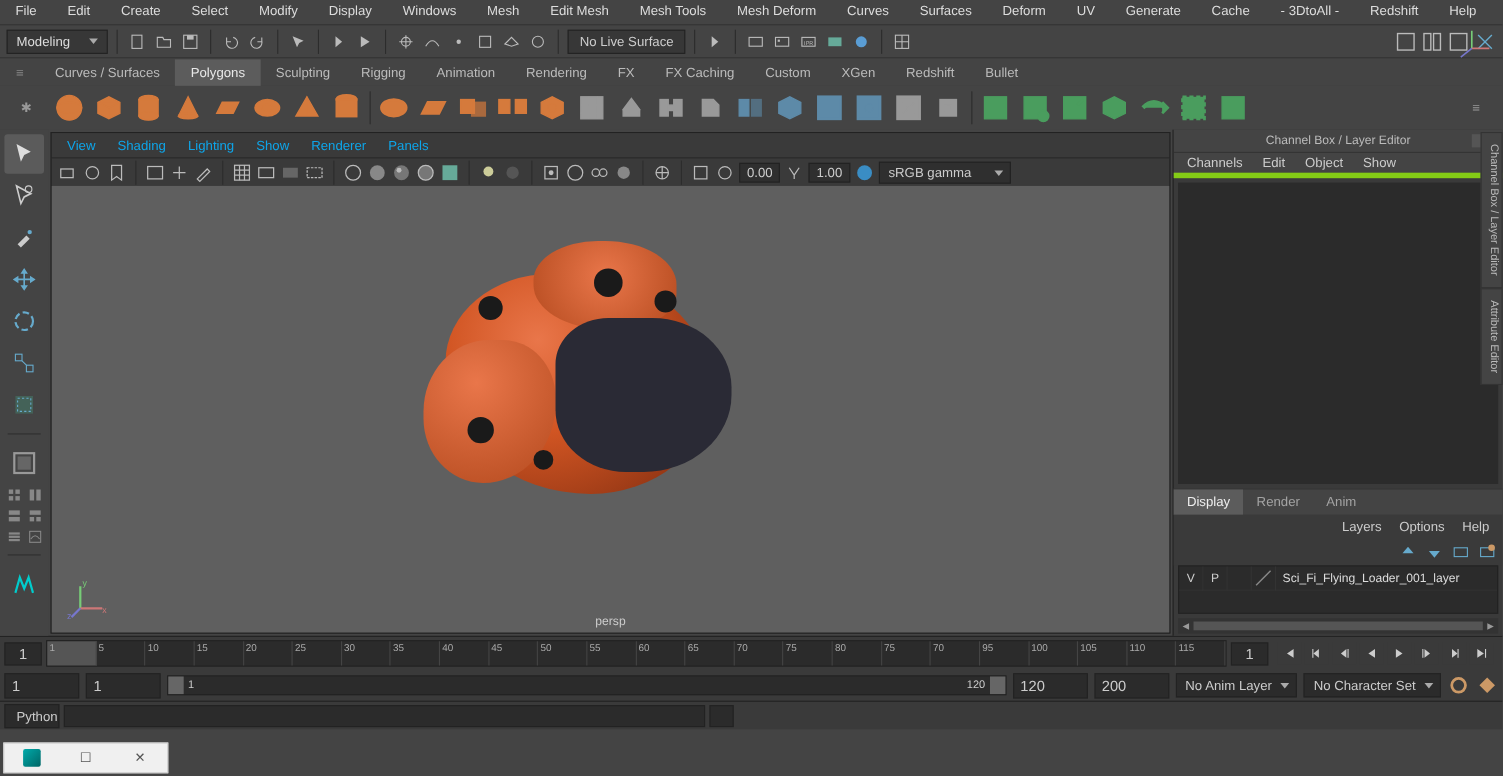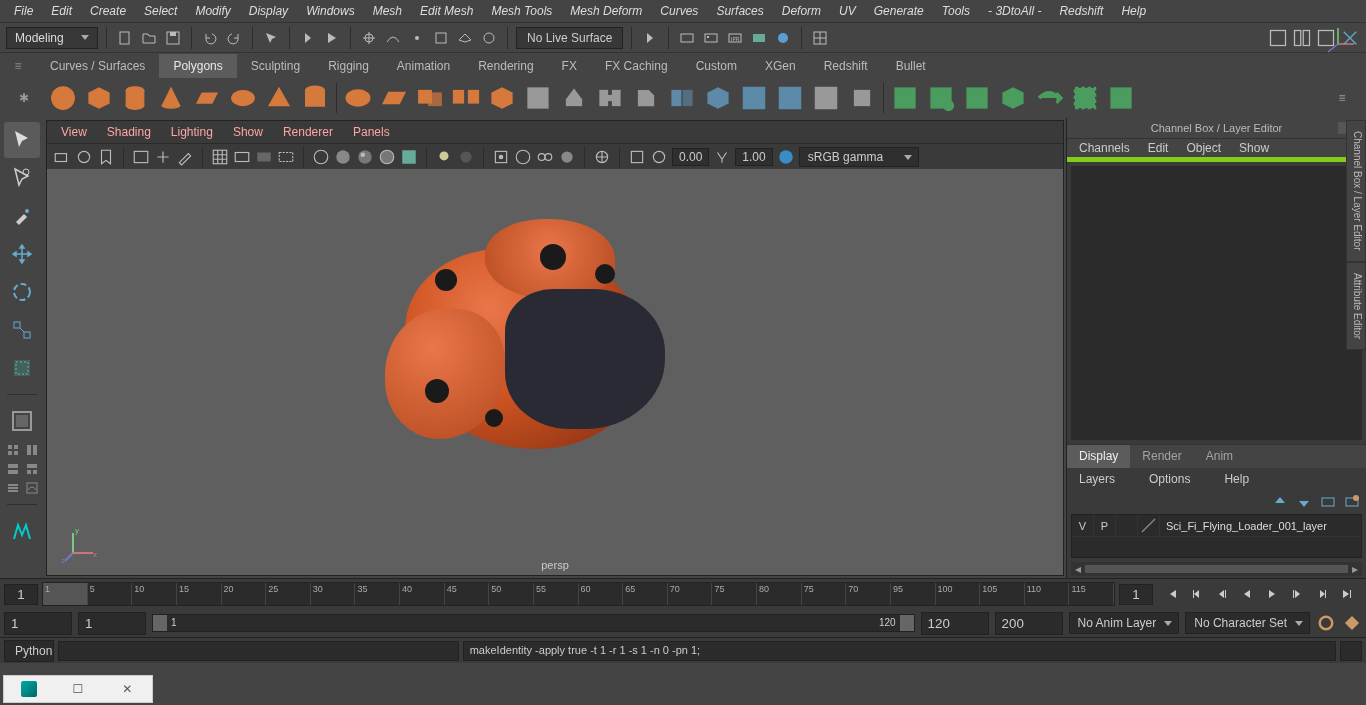--- a/index.html
+++ b/index.html
@@ -1,19 +1,19 @@
 <!DOCTYPE html>
 <html><head>
 <meta charset="utf-8">
 <style>
 * { margin: 0; padding: 0; box-sizing: border-box; font-family: Arial, sans-serif; }
 body { background: #444444; color: #ccc; font-size: 12px; overflow: hidden; width: 1366px; height: 705px; }
 
 
-.menubar { display: flex; align-items: center; height: 22px; background: #444444; padding: 0 6px; gap: 2px; font-style: italic; }
+.menubar { display: flex; height: 22px; background: #444444; padding: 0 6px; gap: 12px; }
 .menubar .menu-item { padding: 3px 8px; color: #ddd; cursor: pointer; }
 
 
 .toolbar-row { display: flex; align-items: center; height: 30px; background: #444444; padding: 0 6px; gap: 4px; border-top: 1px solid #333; }
 .workspace-dd { display: flex; align-items: center; background: #373737; border: 1px solid #222; height: 22px; padding: 0 26px 0 8px; color: #ddd; position: relative; min-width: 92px; }
 .workspace-dd::after { content: ""; position: absolute; right: 8px; border-left: 4px solid transparent; border-right: 4px solid transparent; border-top: 5px solid #aaa; }
 .tb-sep { width: 1px; height: 22px; background: #2c2c2c; margin: 0 4px; }
 .tb-icon { width: 20px; height: 20px; display: flex; align-items: center; justify-content: center; color: #bbb; cursor: pointer; }
 .tb-icon svg { width: 16px; height: 16px; }
 .nolive { background: #373737; border: 1px solid #222; padding: 2px 10px; color: #ccc; height: 22px; display: flex; align-items: center; }
@@ -44,21 +44,21 @@
 .left-tool.active { background: #5b5b5b; }
 .left-tool svg { width: 24px; height: 24px; }
 .left-divider { width: 30px; height: 1px; background: #2e2e2e; margin: 6px 0; }
 .left-pair { display: flex; gap: 2px; }
 .left-pair .left-tool { width: 17px; height: 17px; }
 .left-pair .left-tool svg { width: 12px; height: 12px; }
 
 
 .viewport-wrap { flex: 1; display: flex; flex-direction: column; background: #2b2b2b; margin: 2px; border: 1px solid #222; }
 .vp-menubar { display: flex; height: 22px; background: #3a3a3a; align-items: center; padding: 0 6px; gap: 4px; }
-.vp-menubar .menu-item { padding: 3px 8px; color: #fca5a5; cursor: pointer; }
+.vp-menubar .menu-item { padding: 3px 8px; color: #0ea5e9; cursor: pointer; }
 .vp-toolbar { display: flex; height: 26px; background: #3a3a3a; align-items: center; padding: 0 6px; gap: 4px; border-top: 1px solid #2a2a2a; }
 .vp-toolbar .ico { width: 18px; height: 18px; display: flex; align-items: center; justify-content: center; cursor: pointer; }
 .vp-toolbar .num { background: #2f2f2f; border: 1px solid #222; padding: 1px 6px; color: #ccc; min-width: 36px; text-align: center; }
 .vp-toolbar .dd { background: #2f2f2f; border: 1px solid #222; padding: 2px 20px 2px 8px; color: #ccc; min-width: 120px; position: relative; }
 .vp-toolbar .dd::after { content: ""; position: absolute; right: 6px; top: 50%; margin-top: -2px; border-left: 4px solid transparent; border-right: 4px solid transparent; border-top: 5px solid #aaa; }
 .vp-canvas { flex: 1; background: #5f5f5f; position: relative; overflow: hidden; display: flex; align-items: center; justify-content: center; }
 .vp-camlabel { position: absolute; bottom: 4px; left: 50%; transform: translateX(-50%); color: #ccc; font-size: 11px; }
 .vp-axis { position: absolute; left: 14px; bottom: 10px; width: 40px; height: 40px; }
 
 
@@ -75,21 +75,21 @@
 .rp-title { height: 20px; background: #444; display: flex; align-items: center; justify-content: center; color: #bbb; font-size: 11px; position: relative; }
 .rp-title .winbtns { position: absolute; right: 2px; display: flex; gap: 2px; }
 .rp-title .winbtns span { width: 12px; height: 12px; background: #555; display: inline-block; cursor:pointer; }
 .rp-submenu { display: flex; height: 24px; background: #444; border-top: 1px solid #333; border-bottom: 5px solid #84cc16; align-items: center; gap: 2px; padding: 0 4px; }
 .rp-submenu .item { padding: 3px 8px; color: #ccc; cursor: pointer; }
 .rp-axis-ind { position: absolute; right: 8px; top: 24px; width: 40px; height: 30px; }
 .rp-body { flex: 1; background: #2b2b2b; margin: 4px; }
 .rp-tabs { display: flex; height: 24px; background: #444; border-top: 1px solid #333; }
 .rp-tab { padding: 4px 12px; color: #a3a3a3; cursor: pointer; }
 .rp-tab.active { background: #5c5c5c; color: #eee; }
-.rp-layermenu { display: flex; height: 22px; background: #3a3a3a; align-items: center; gap: 18px; padding: 0 4px; }
+.rp-layermenu { display: flex; height: 22px; background: #3a3a3a; align-items: center; gap: 0; padding: 0 4px; justify-content: flex-end; }
 .rp-layermenu .item { padding: 3px 8px; color: #ccc; cursor: pointer; }
 .rp-layericons { display: flex; justify-content: flex-end; padding: 4px 6px; gap: 8px; background:#3a3a3a; }
 .rp-layericons .ic { width: 16px; height: 16px; cursor: pointer; }
 .rp-layerlist { background: #2b2b2b; border: 1px solid #222; margin: 0 4px 4px 4px; height: 44px; }
 .rp-layerrow { display: flex; align-items: center; height: 22px; border-bottom: 1px solid #333; }
 .rp-layerrow .cell { width: 22px; height: 22px; border-right: 1px solid #333; display: flex; align-items: center; justify-content: center; color: #ccc; font-size: 11px; }
 .rp-layerrow .name { flex: 1; padding: 0 6px; color: #ddd; font-size: 11px; white-space: nowrap; overflow: hidden; }
 .rp-scroll { height: 14px; background: #333; margin: 0 4px 2px 4px; display: flex; align-items: center; padding: 0 2px; gap: 2px; }
 .rp-scroll .thumb { flex: 1; height: 8px; background: #555; }
 .rp-scroll .arr { width: 10px; height: 10px; color: #999; display:flex; align-items:center; justify-content:center; cursor:pointer;}
@@ -146,21 +146,21 @@
   <span class="menu-item">Windows</span>
   <span class="menu-item">Mesh</span>
   <span class="menu-item">Edit Mesh</span>
   <span class="menu-item">Mesh Tools</span>
   <span class="menu-item">Mesh Deform</span>
   <span class="menu-item">Curves</span>
   <span class="menu-item">Surfaces</span>
   <span class="menu-item">Deform</span>
   <span class="menu-item">UV</span>
   <span class="menu-item">Generate</span>
-  <span class="menu-item">Tools</span>
+  <span class="menu-item">Cache</span>
   <span class="menu-item">- 3DtoAll -</span>
   <span class="menu-item">Redshift</span>
   <span class="menu-item">Help</span>
 </div>
 
 <div class="toolbar-row">
   <div class="workspace-dd">
       <span>Modeling</span>
     </div>
   <div class="tb-sep"></div>
@@ -1012,21 +1012,20 @@
         <svg viewBox="0 0 16 16">
           <rect x="4" y="4" width="8" height="8" fill="#c96" transform="rotate(45 8 8)"></rect>
         </svg>
       </div>
   </div>
 </div>
 
 <div class="cmdline">
   <div class="cmd-lang">Python</div>
   <input class="cmd-input" style="">
-  <div class="cmd-output">makeIdentity -apply true -t 1 -r 1 -s 1 -n 0 -pn 1;</div>
   <div class="cmd-btn"></div>
 </div>
 
 <div class="taskbar-frag">
   <div class="tbbtn">
       <div class="maya-ico"></div>
     </div>
   <div class="tbbtn">☐</div>
   <div class="tbbtn">✕</div>
 </div>

